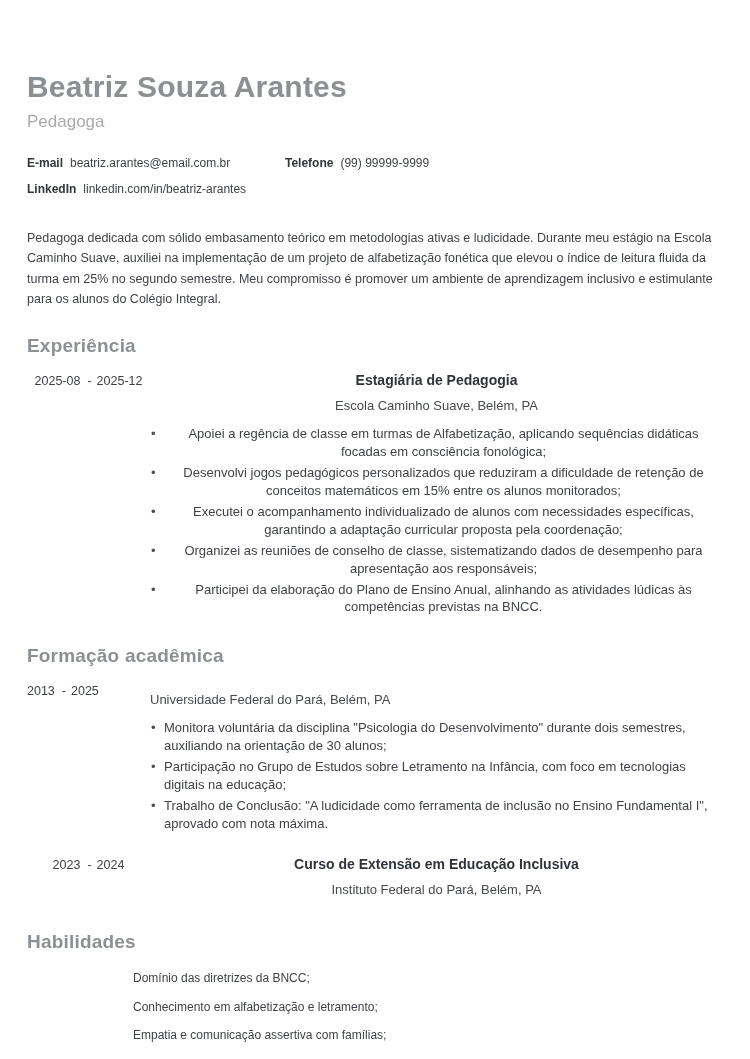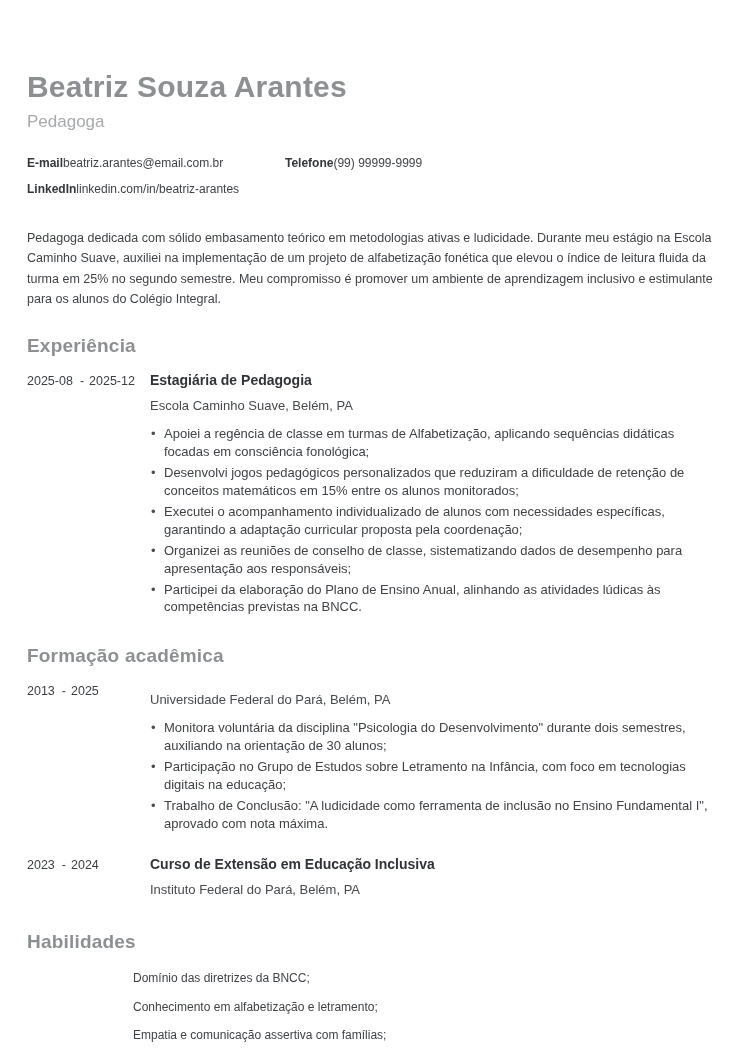--- a/index.html
+++ b/index.html
@@ -31,21 +31,21 @@
     margin-top: 9px;
   }
   .contact-grid {
     margin-top: 24px;
     display: grid;
     grid-template-columns: 258px 1fr;
     row-gap: 12px;
     font-size: 12px;
   }
   .contact-item { color: #3f4247; }
-  .contact-label { font-weight: bold; color: #33363a; }
+  .contact-label { font-weight: bold; color: #33363a; margin-right: 7px; }
   .contact-linkedin { grid-column: 1 / span 2; }
 
   
   .summary {
     margin-top: 32px;
     font-size: 12.5px;
     line-height: 1.62;
     color: #3f4247;
     max-width: 690px;
   }
@@ -55,21 +55,21 @@
   .section-heading {
     font-size: 19px;
     font-weight: bold;
     color: #8d9093;
     letter-spacing: 0.2px;
     margin-bottom: 15px;
   }
 
   
   .entry { display: flex; margin-bottom: 20px; }
-  .entry:last-child { margin-bottom: 0; }
+  .entry:last-child { margin-bottom: 0; text-align: center; }
   .entry-dates {
     width: 123px;
     flex: 0 0 123px;
     font-size: 12.5px;
     color: #3b3e43;
     padding-top: 2px;
     white-space: nowrap;
   }
   .date-sep { margin: 0 5px 0 7px; }
   .entry-body { flex: 1 1 auto; min-width: 0; }

